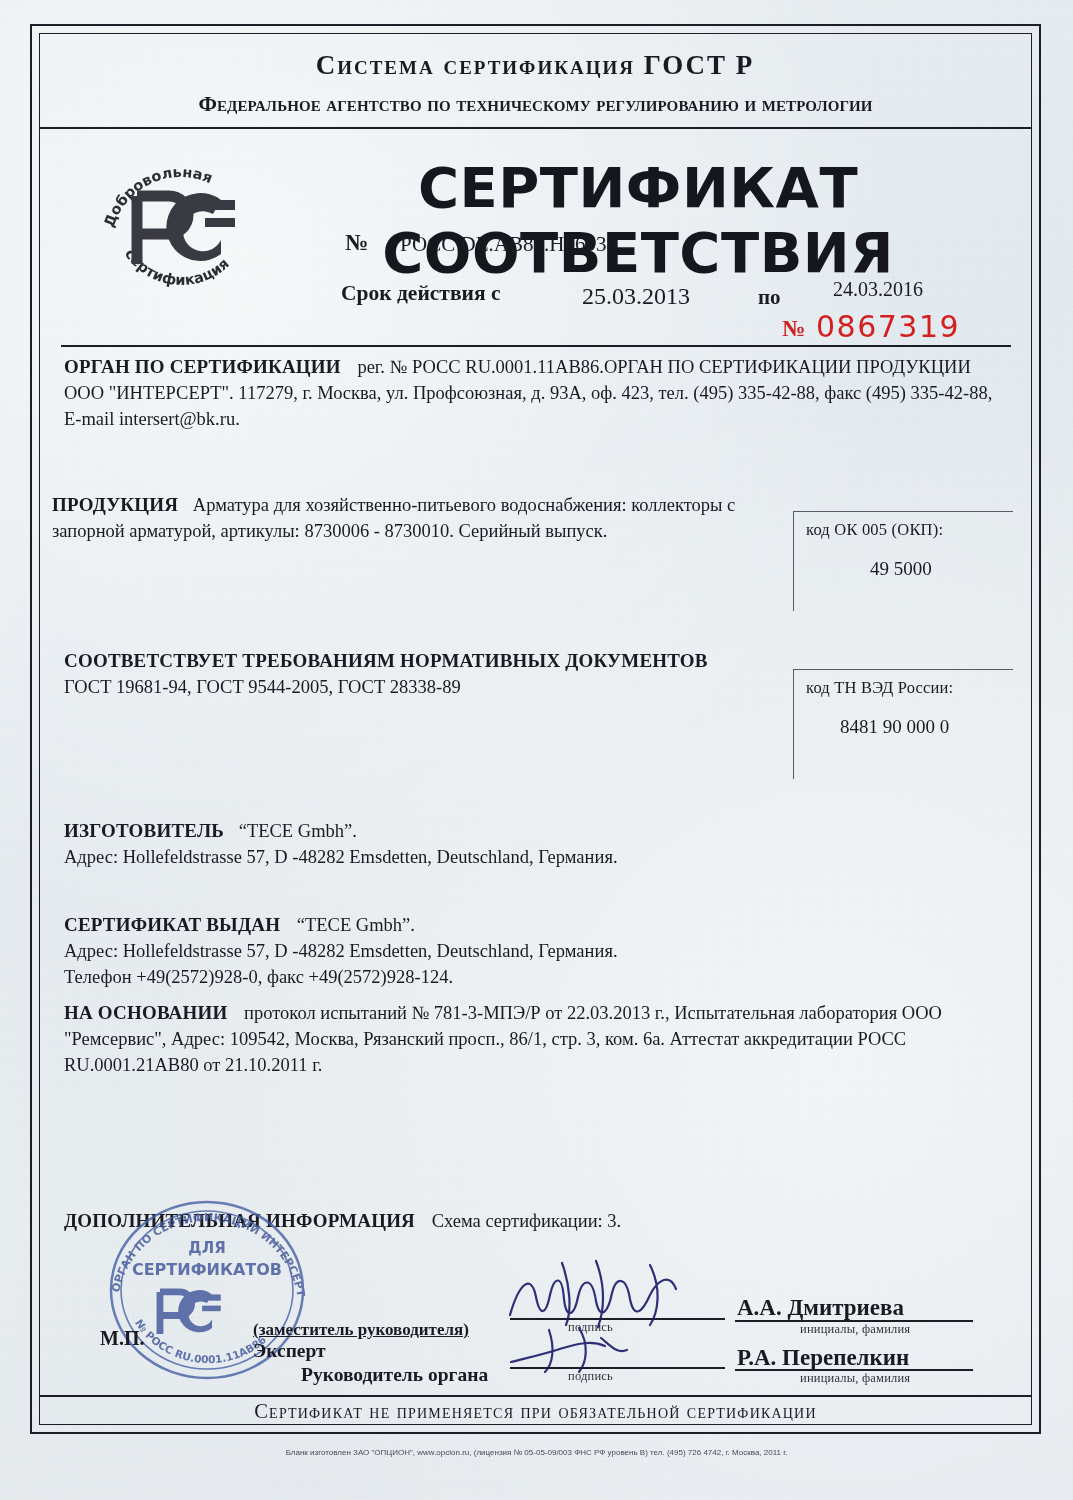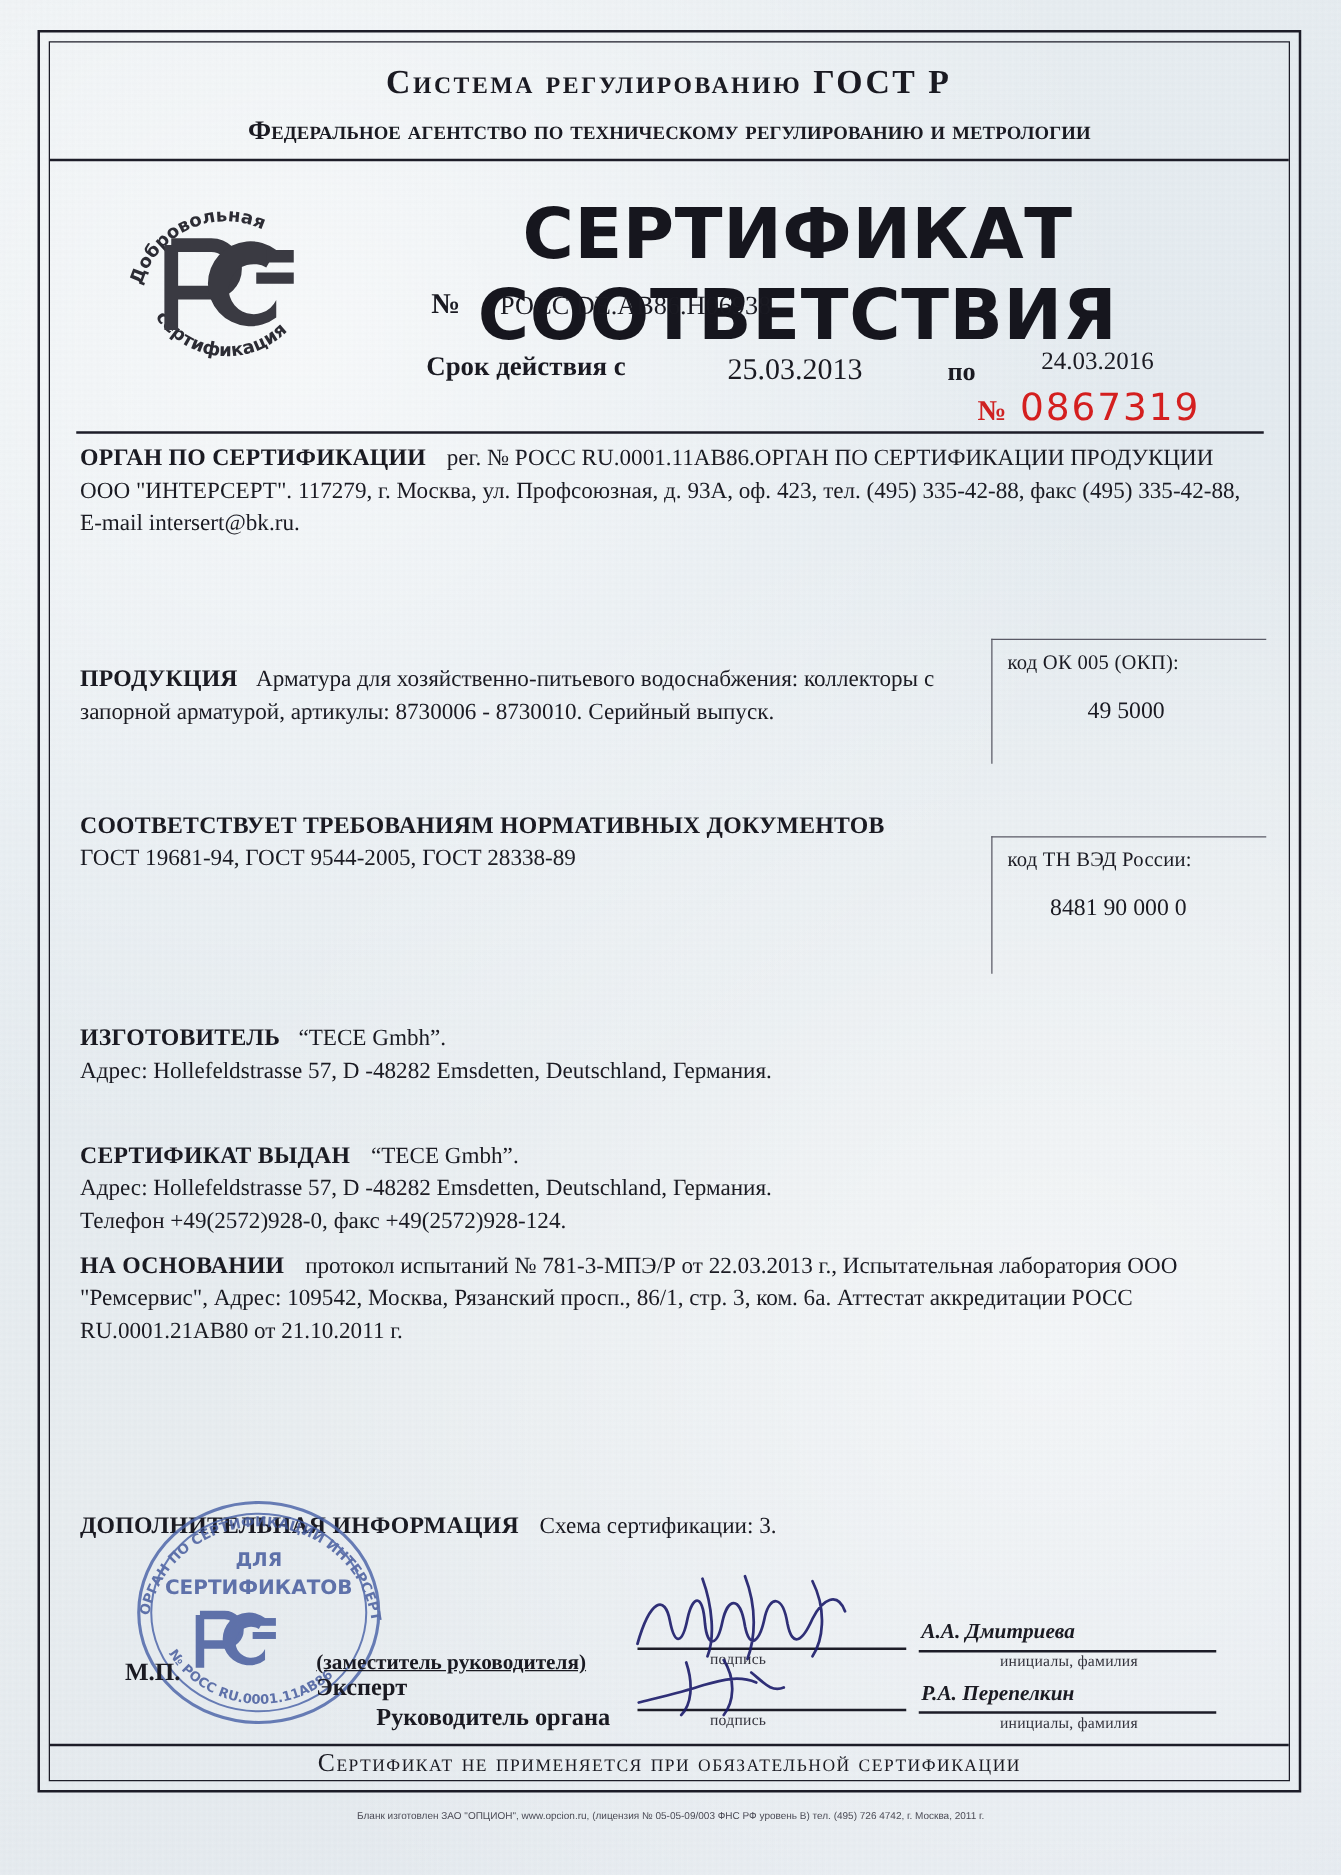--- a/index.html
+++ b/index.html
@@ -127,21 +127,21 @@
     font-weight: bold;
     font-size: 19px;
     letter-spacing: .2px;
   }
   .blk {
     position:absolute;
     font-size: 18.5px;
     line-height: 26px;
   }
   .org-blk { left:64px; top:354px; width:950px; }
-  .prod-blk { left:64px; top:492px; width:720px;margin-top:39px; }
+  .prod-blk { left:52px; top:492px; width:720px; }
   .sootv-blk { left:64px; top:648px; width:730px; }
   .izg-blk { left:64px; top:818px; width:900px; }
   .vydan-blk { left:64px; top:912px; width:900px; }
   .osn-blk { left:64px; top:1000px; width:950px; }
   .dop-blk { left:64px; top:1208px; width:900px; }
 
   
   .code-box {
     position:absolute;
     border-left:1px solid #5a5a66;
@@ -164,21 +164,21 @@
   .sig-line {
     position:absolute; height:1.5px; background:#1d1d28;
   }
   .sig-label {
     position:absolute; font-weight:bold; font-size:19.5px;
   }
   .sig-sub {
     position:absolute; font-size:12.5px; color:#33333d; letter-spacing:.2px;
   }
   .sig-name {
-    position:absolute; font-size:17px; font-weight:bold;font-style:italic;
+    position:absolute; font-size:23px; font-weight:bold;
   }
   .mp { position:absolute; left:100px; top:1327px; font-size:20px; font-weight:bold;}
 
   .rule-3 { position:absolute; left:40px; top:1395px; width:991px; height:1.5px; background:#1d1d28;}
   .footnote {
     position:absolute; left:40px; top:1400px; width:991px;
     text-align:center; font-size:20.5px; letter-spacing:1.2px;
     font-variant: small-caps;
   }
   .blank-note {
@@ -199,21 +199,21 @@
 </style>
 </head>
 <body>
 
 <div class="page">
   <div class="grain"></div>
 
   <div class="frame-outer"></div>
   <div class="frame-inner"></div>
 
-  <div class="hdr-title">Система регулированию ГОСТ Р</div>
+  <div class="hdr-title">Система сертификация ГОСТ Р</div>
   <div class="hdr-sub">Федеральное агентство по техническому регулированию и метрологии</div>
   <div class="rule-1"></div>
 
   <div class="emblem">
     <svg viewBox="0 0 170 145" width="170" height="145">
       <defs>
         <path id="arcTop" d="M 16,82 A 70,70 0 0 1 154,74" fill="none"></path>
         <path id="arcBot" d="M 20,72 A 68,68 0 0 0 152,78" fill="none"></path>
       </defs>
       <text font-family="DejaVu Sans, sans-serif" font-size="14.5" font-weight="bold" fill="#2c2c34">

